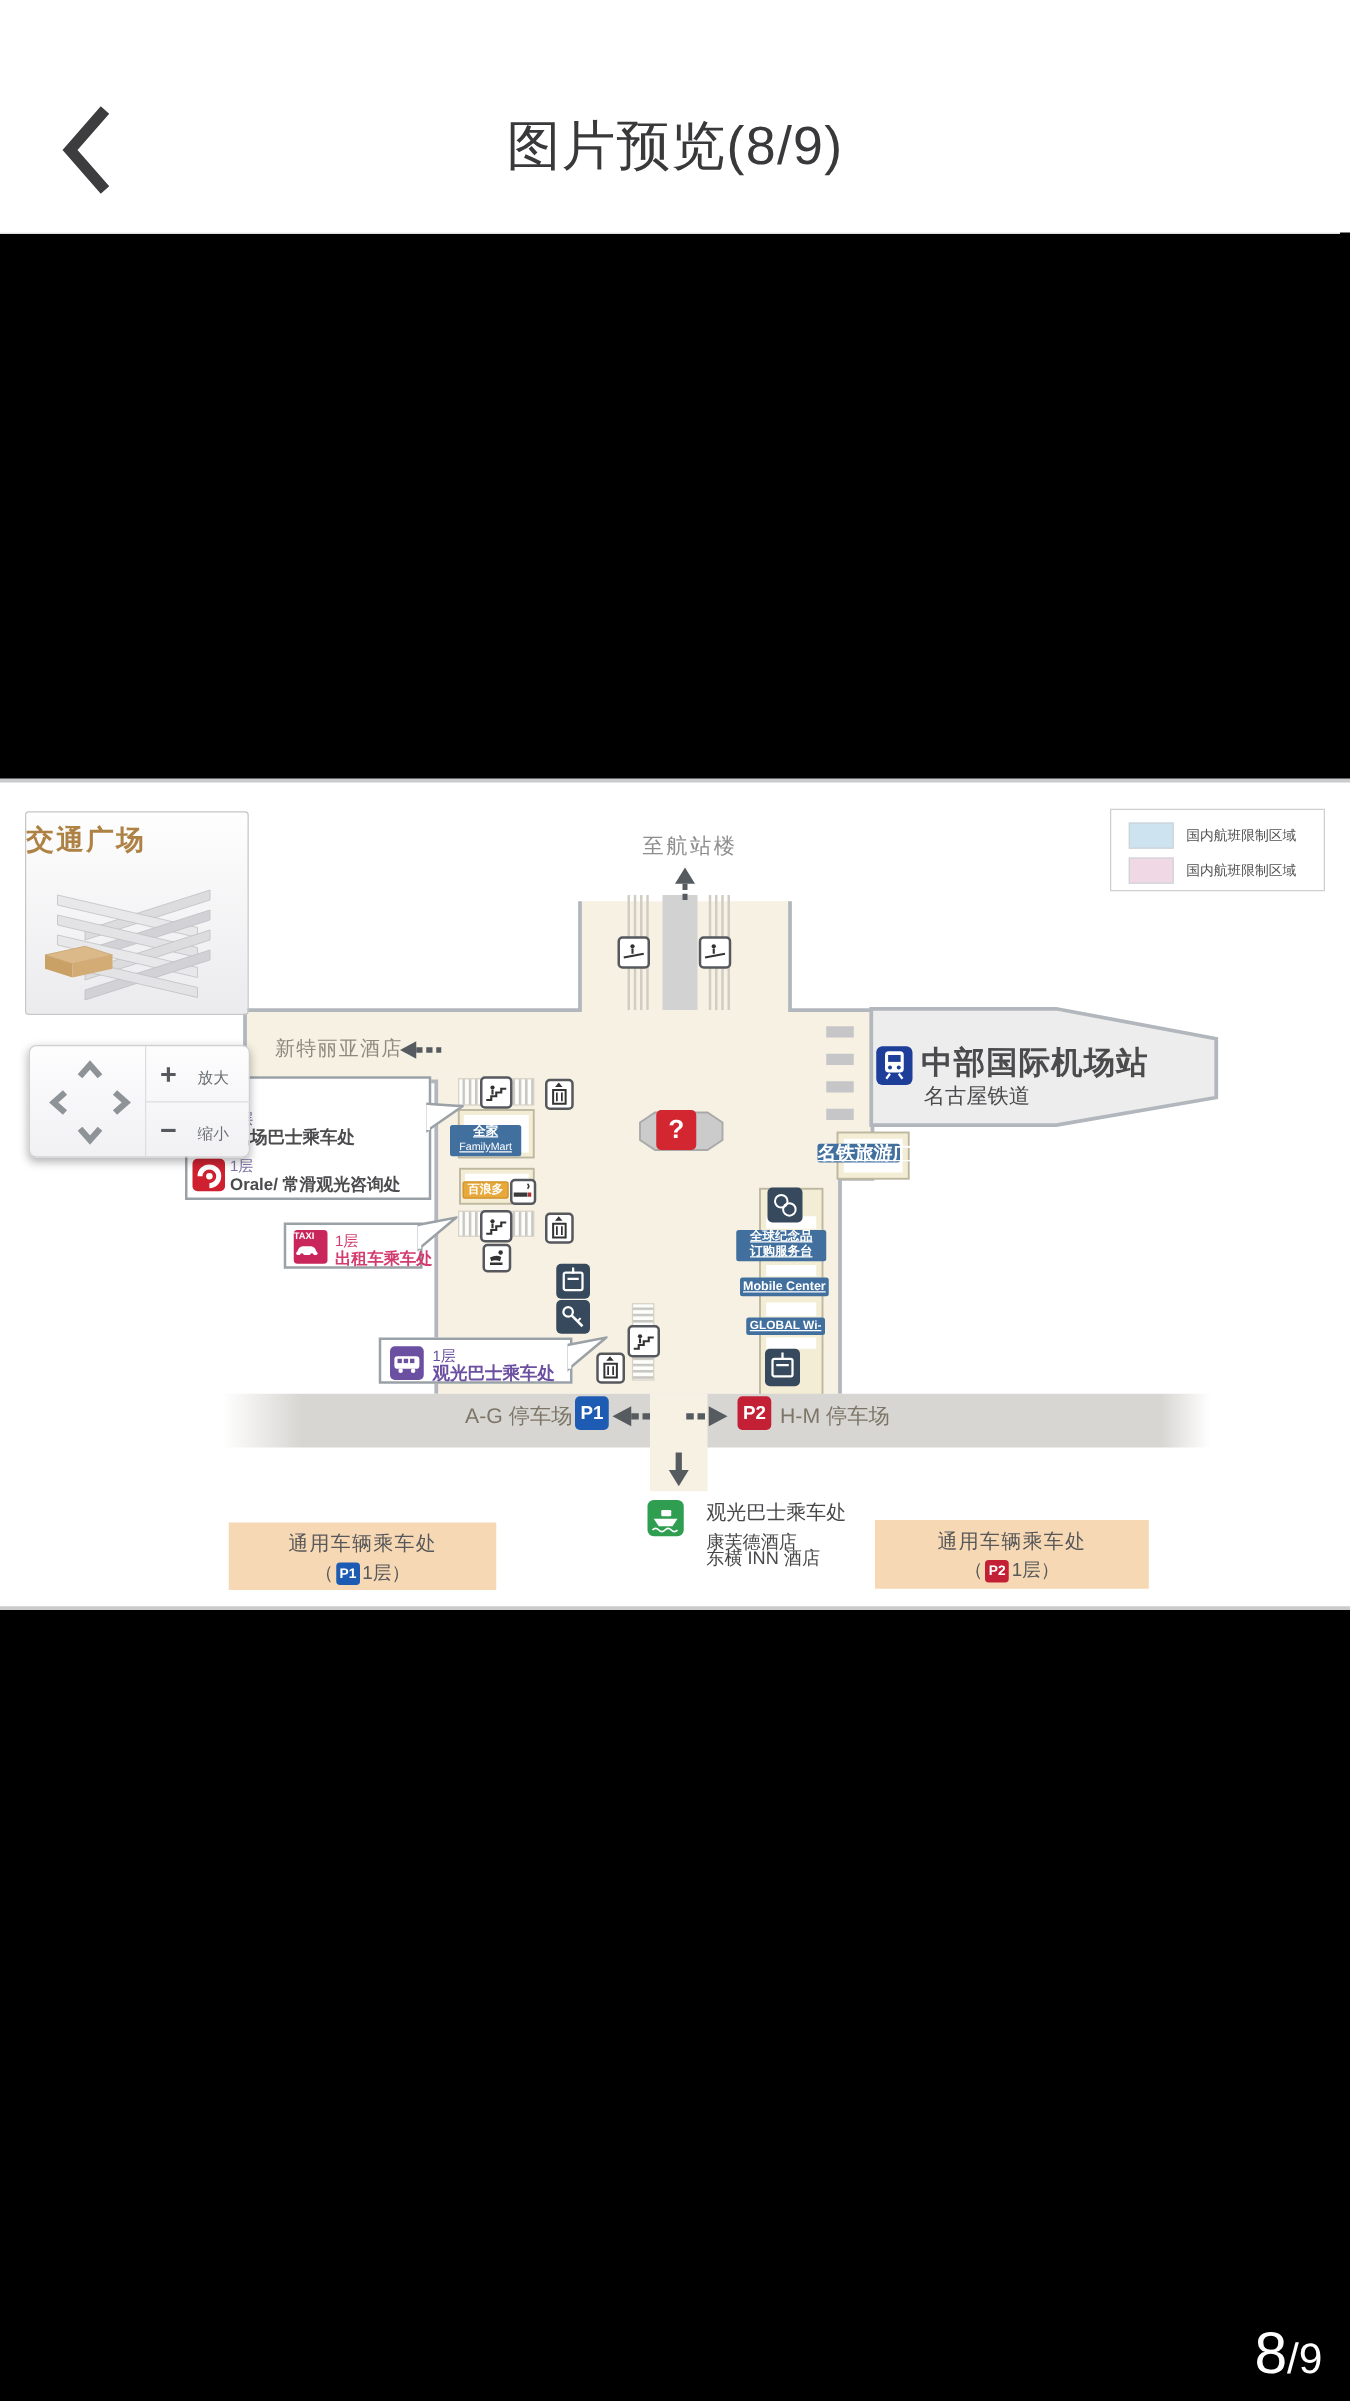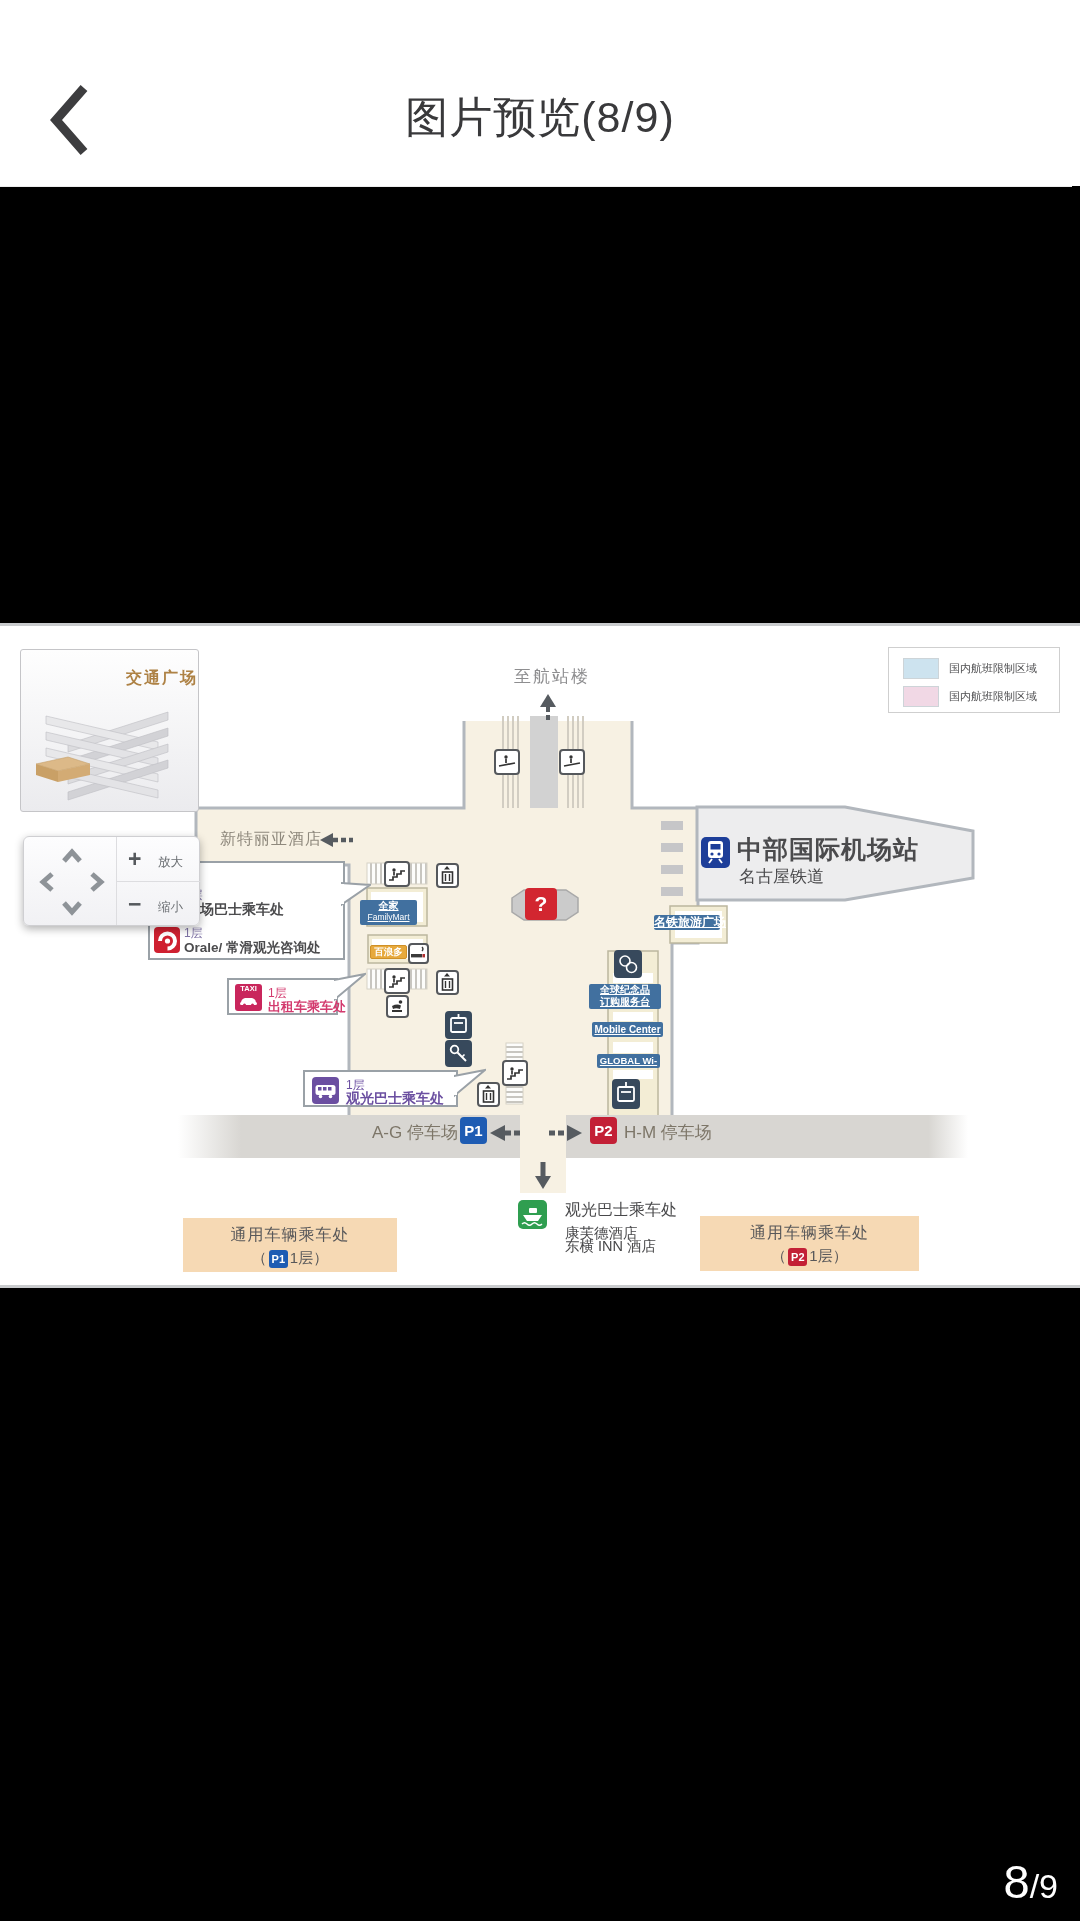--- a/index.html
+++ b/index.html
@@ -28,37 +28,37 @@
             font-size:43px;color:#39393b;letter-spacing:1px;}
   
   .photo{position:absolute;top:623px;left:0;width:1080px;height:665px;background:#fff;
          border-top:3px solid #c9cbcd;border-bottom:3px solid #c9cbcd;box-sizing:border-box;}
   .photo *{box-sizing:border-box;}
   .abs{position:absolute;}
   .svgbase{position:absolute;left:0;top:0;}
   
   .plaza{left:20px;top:23px;width:179px;height:163px;background:linear-gradient(180deg,#fefefe,#ebebee);
          border:1px solid #c5c5c8;border-radius:3px;}
-  .plaza-title{position:absolute;top:18px;left:0;width:100%;text-align:right;font-size:16px;font-weight:bold;
+  .plaza-title{position:absolute;top:7px;left:0;width:100%;text-align:left;font-size:22px;font-weight:bold;
                color:#ae8245;letter-spacing:2px;}
   
   .legend{left:888px;top:21px;width:172px;height:66px;background:#fff;border:1px solid #cfcfcf;}
   .legrow{position:absolute;left:14px;height:22px;display:flex;align-items:center;}
   .legrow .sw{width:36px;height:21px;margin-right:10px;border:1px solid #cdd4d8;}
   .sw-blue{background:#cde3ef;}
   .sw-pink{background:#f1d8e5;border-color:#dcc4d2;}
   .legrow .lt{font-size:11px;color:#4f4f51;white-space:nowrap;}
   
   .to-terminal{left:492px;top:39px;width:120px;text-align:center;font-size:17px;color:#8e8e90;letter-spacing:2px;}
   .hotel-label{left:220px;top:203px;font-size:16px;color:#8f897d;letter-spacing:1px;white-space:nowrap;}
   .station-title{left:737px;top:207px;font-size:25px;font-weight:bold;color:#4b4b4d;letter-spacing:1px;white-space:nowrap;}
   .station-sub{left:739px;top:239px;font-size:17px;color:#4b4b4d;white-space:nowrap;}
   .train-badge{left:701px;top:211px;width:29px;height:31px;background:#1d3e99;border-radius:5px;}
   .bluebadge{background:#41709f;color:#fff;text-align:center;border-radius:2px;text-decoration:underline;}
-  .meitetsu{left:654px;top:289px;width:66px;height:15px;font-size:12px;line-height:15px;font-weight:bold;white-space:nowrap;}
+  .meitetsu{left:654px;top:289px;width:66px;height:15px;font-size:15px;line-height:15px;font-weight:bold;white-space:nowrap;}
   .fm-badge{left:360px;top:274px;width:57px;height:25px;}
   .fm-badge .l1{font-size:10px;line-height:12px;font-weight:bold;}
   .fm-badge .l2{font-size:8.5px;line-height:10px;}
   .pronto{left:370px;top:319px;width:37px;height:14px;background:#e7a93c;border:1px solid #cf9027;border-radius:2px;
           color:#fff;font-size:9.5px;line-height:12px;font-weight:bold;text-align:center;}
   .souvenir{left:589px;top:358px;width:72px;height:25px;}
   .souvenir div{font-size:10px;line-height:12px;font-weight:bold;}
   .mobilec{left:592px;top:396px;width:71px;height:15px;font-size:10px;line-height:15px;font-weight:bold;}
   .gwifi{left:597px;top:428px;width:63px;height:14px;font-size:9.5px;line-height:14px;font-weight:bold;}
   .info-badge{left:525px;top:262px;width:32px;height:32px;background:#d22630;border-radius:4px;color:#fff;
@@ -394,21 +394,21 @@
       <span class="zlabel" style="top:17px;">放大</span>
       <span class="zsym" style="top:57px;">−</span>
       <span class="zlabel" style="top:62px;">缩小</span>
     </div>
 
     <div class="abs callout co-taxi">
       <svg style="position:absolute;right:-30px;top:-8px;" width="32" height="30" viewBox="0 0 32 30">
         <polygon points="0,8 0,28 31,2" fill="#fff" stroke="#9aa1a7" stroke-width="2"></polygon>
         <rect x="0" y="9" width="3" height="18" fill="#fff"></rect>
       </svg>
-      <div class="abs" style="left:6px;top:4px;width:27px;height:27px;background:#c9265c;border-radius:3px;text-align:center;">
+      <div class="abs" style="left:6px;top:4px;width:27px;height:27px;background:#c9265c;border-radius:3px;text-align:left;">
         <div style="color:#fff;font-size:7.5px;font-weight:bold;line-height:9px;">TAXI</div>
         <svg width="21" height="13" viewBox="0 0 21 13">
             <path d="M3 9 q0 -4 4 -5 h7 q4 1 4 5 z" fill="#fff"></path>
             <rect x="2" y="8" width="17" height="3" rx="1.5" fill="#fff"></rect>
             <circle cx="6.5" cy="11" r="1.5" fill="#c9265c"></circle>
             <circle cx="14.5" cy="11" r="1.5" fill="#c9265c"></circle>
           </svg>
       </div>
       <span class="floor-t" style="left:39px;top:5px;color:#d33a6e;">1层</span>
       <span class="name-t" style="left:39px;top:18px;font-size:13px;color:#d33a6e;">出租车乘车处</span>

